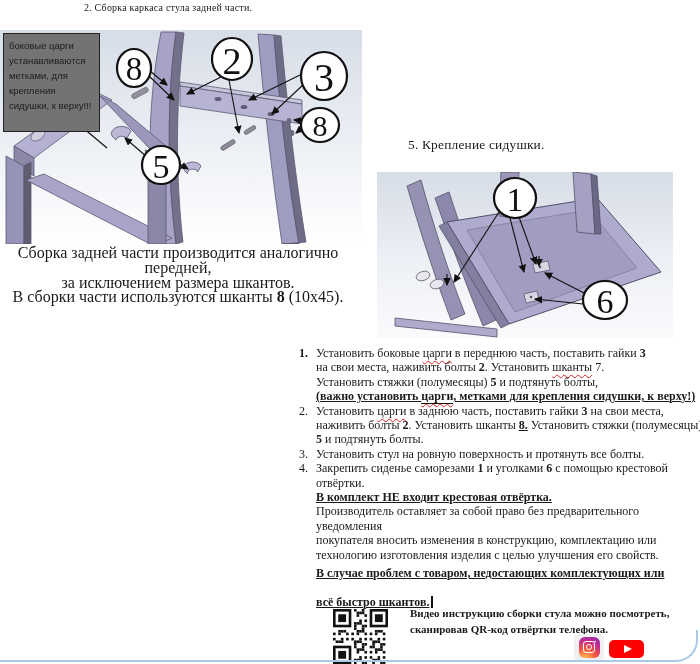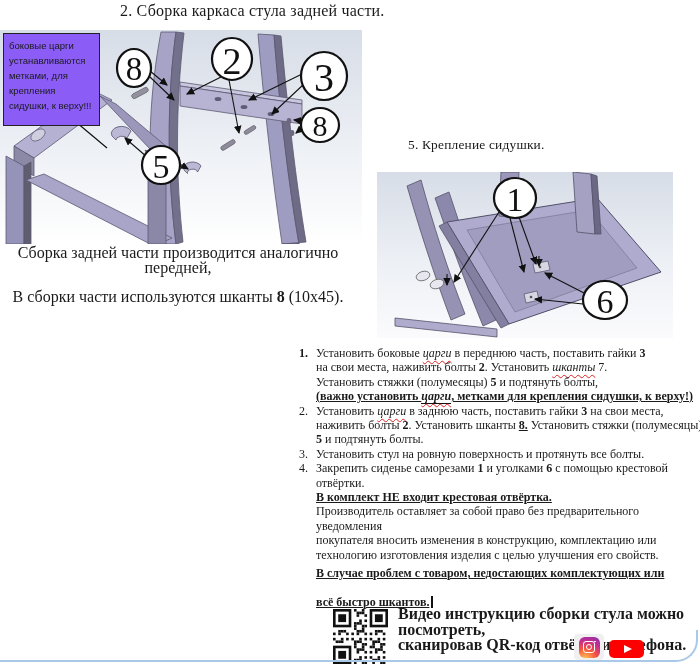--- a/index.html
+++ b/index.html
@@ -1,47 +1,47 @@
 <!DOCTYPE html>
 <html><head>
 <meta charset="utf-8">
 <style>
   html,body{margin:0;padding:0;}
   body{width:700px;height:664px;overflow:hidden;background:#ffffff;position:relative;
        font-family:"Liberation Serif", serif;color:#1a1a1a;}
   .abs{position:absolute;}
   
-  .h-left{left:84px;top:2px;font-size:16px;letter-spacing:.2px;margin-left:36px;}
+  .h-left{left:84px;top:2px;font-size:10px;letter-spacing:.2px;}
   .h-right{left:408px;top:137px;font-size:13.4px;letter-spacing:.2px;}
   
   .svg-left{left:0;top:30px;}
   .svg-right{left:377px;top:172px;}
   
-  .note-box{left:3px;top:33px;width:97px;box-sizing:border-box;background:#8b5cf6;
-            border:1.3px solid #222;padding:4px 2px 12px 5px;
+  .note-box{left:3px;top:33px;width:97px;box-sizing:border-box;background:#737373;
+            border:1.3px solid #222;padding:4px 2px 18px 5px;
             font-family:"Liberation Sans", sans-serif;font-size:9.5px;line-height:15px;}
   
   .caption{left:0;top:246px;width:356px;text-align:center;font-size:16px;line-height:14.8px;}
   
   .instr{left:295px;top:346px;width:412px;font-size:12px;line-height:14.4px;}
   .li-row{display:flex;}
   .num{width:21px;flex:none;padding-left:4px;box-sizing:border-box;}
   .txt{flex:1;}
   .wa{margin-left:21px;margin-top:4px;}
   .wa::after{content:"";display:inline-block;width:1.5px;height:12px;background:#111;
              margin-left:2px;vertical-align:-2px;}
   .b{font-weight:bold;}
   .u{text-decoration:underline;text-decoration-thickness:1px;}
   .sp{text-decoration:underline;text-decoration-style:wavy;text-decoration-color:#e02020;
-      text-decoration-thickness:1px;text-underline-offset:2.5px;font-style:italic;}
+      text-decoration-thickness:1px;text-underline-offset:2.5px;}
   .u.sp{text-decoration:underline wavy #e02020;text-decoration-thickness:1px;
         border-bottom:1px solid #111;}
   
   .qr{left:333px;top:609px;}
-  .qr-text{left:398px;top:606px;font-weight:bold;font-size:16px;line-height:15.6px;}
+  .qr-text{left:410px;top:606px;font-weight:bold;font-size:11px;line-height:15.6px;}
   .ig{left:574px;top:634px;width:30px;height:26px;background:#f1f0f0;border-radius:4px;
       display:flex;align-items:center;justify-content:center;}
   .ig-tile{width:21px;height:21px;border-radius:6px;position:relative;
       background:radial-gradient(circle at 28% 110%, #fdd057 0%, #f7533e 42%, #c22b94 72%, #8134af 100%);}
   .ig-cam{position:absolute;left:4.5px;top:4.5px;width:10px;height:10px;border:1.4px solid #fff;border-radius:3px;}
   .ig-lens{position:absolute;left:7.5px;top:7.5px;width:4px;height:4px;border:1.3px solid #fff;border-radius:50%;}
   .ig-dot{position:absolute;right:4px;top:4px;width:1.8px;height:1.8px;background:#fff;border-radius:50%;}
   .yt{left:609px;top:640px;width:35px;height:18px;background:#ff0000;border-radius:5px;
       display:flex;align-items:center;justify-content:center;}
   .yt-tri{width:0;height:0;border-left:8px solid #fff;border-top:4.5px solid transparent;
@@ -153,21 +153,21 @@
       <text class="callout" x="320" y="95" dy="0.36em" text-anchor="middle" font-size="30">8</text>
     </g>
     <g>
       <ellipse cx="161" cy="135" rx="19" ry="19" fill="#fff" stroke="#111" stroke-width="2.2"></ellipse>
       <text class="callout" x="161" y="136" dy="0.36em" text-anchor="middle" font-size="34">5</text>
     </g>
   </svg>
 
   <div class="abs note-box">боковые царги устанавливаются метками, для крепления сидушки, к верху!!!</div>
 
-  <div class="abs caption"><span>Сборка задней части производится аналогично передней,</span><br><br><span>В сборки части используются шканты </span><span class="b">8</span><span> (10x45).</span></div>
+  <div class="abs caption"><span>Сборка задней части производится аналогично передней,</span><br><span>за исключением размера шкантов.</span><br><span>В сборки части используются шканты </span><span class="b">8</span><span> (10x45).</span></div>
 
   <div class="abs h-right">5. Крепление сидушки.</div>
 
   <svg class="abs svg-right" width="296" height="166" viewBox="0 0 296 166">
     <defs>
       <linearGradient id="bgR" x1="0" y1="0" x2="0" y2="1">
         <stop offset="0" stop-color="#d7dde7"></stop>
           <stop offset="0.55" stop-color="#edf0f5"></stop>
         <stop offset="1" stop-color="#fbfbfd"></stop>
       </linearGradient>

